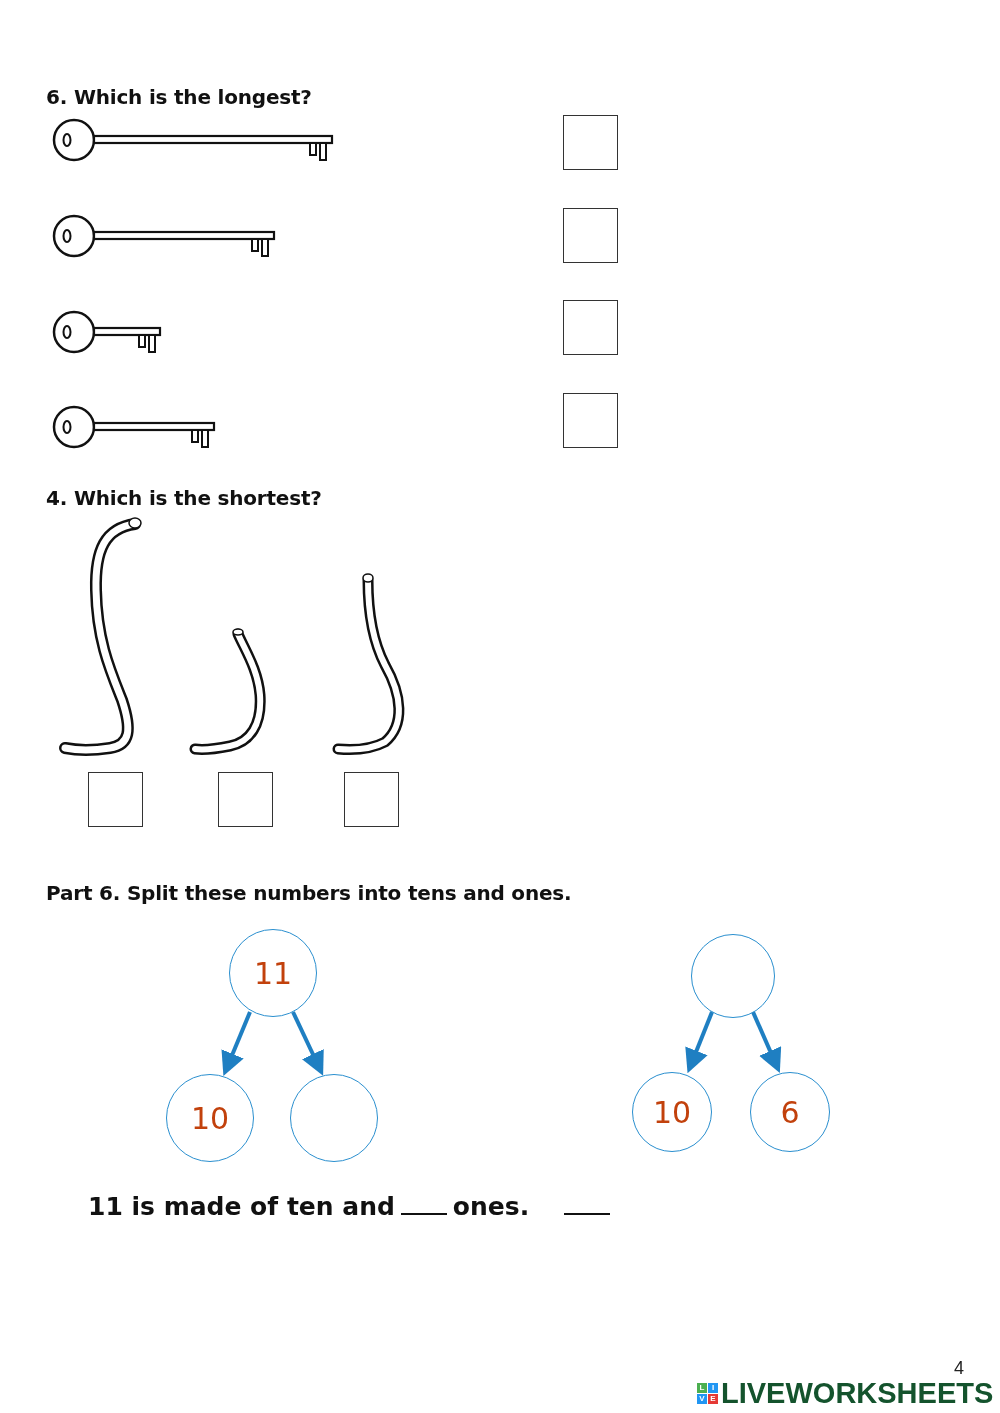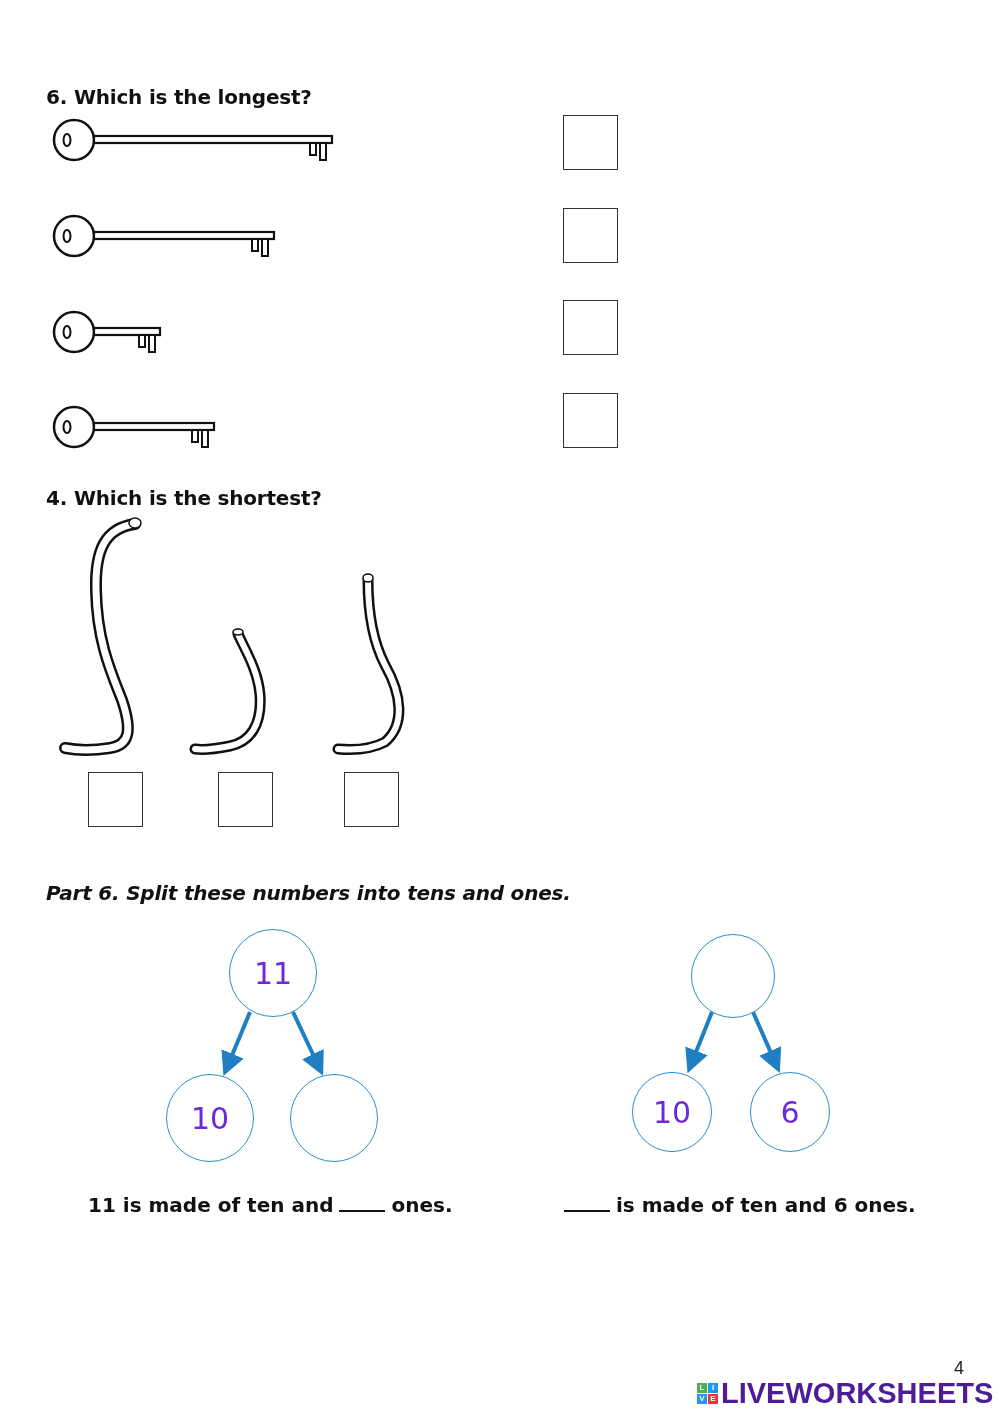--- a/index.html
+++ b/index.html
@@ -4,28 +4,28 @@
   <style>
     html, body { margin: 0; padding: 0; background: #ffffff; }
     body { width: 1000px; height: 1413px; position: relative; overflow: hidden;
            font-family: "DejaVu Sans", "Liberation Sans", sans-serif; color: #111; }
     .abs { position: absolute; }
     .heading { font-weight: bold; font-size: 20px; letter-spacing: -0.2px; }
     .checkbox { position: absolute; width: 55px; height: 55px; border: 1.5px solid #333; box-sizing: border-box; background: #fff; cursor: pointer; }
     .key { position: absolute; }
     .bond-circle { position: absolute; border: 1.6px solid #2a8fcf; border-radius: 50%; box-sizing: border-box;
                    display: flex; align-items: center; justify-content: center;
-                   color: #6d28d9; font-family: "DejaVu Sans", sans-serif; font-size: 30px; background: #fff; }
-    .sentence { position: absolute; font-weight: bold; font-size: 20px; white-space: pre; }
+                   color: #c2410c; font-family: "DejaVu Sans", sans-serif; font-size: 30px; background: #fff; }
+    .sentence { position: absolute; font-weight: bold; font-size: 25px; white-space: pre; }
     .blank { display: inline-block; width: 46px; border-bottom: 2.5px solid #111; height: 18px; vertical-align: baseline; margin: 0 6px; }
     .page-num { position: absolute; font-family: "Liberation Sans", sans-serif; font-size: 18px; color: #222; }
     .logo { position: absolute; display: flex; align-items: center; }
     .logo-tiles { display: grid; grid-template-columns: 10px 10px; grid-template-rows: 10px 10px; gap: 1px; margin-right: 3px; }
     .logo-tiles span { font-size: 8px; font-weight: bold; color: #fff; text-align: center; line-height: 10px; font-family: "Liberation Sans", sans-serif; }
-    .logo-text { font-family: "Liberation Sans", sans-serif; font-weight: bold; font-size: 29px; color: #4c1d95; letter-spacing: 0px; }
+    .logo-text { font-family: "Liberation Sans", sans-serif; font-weight: bold; font-size: 29px; color: #14532d; letter-spacing: 0px; }
   </style>
 </head>
 <body>
 
 <div class="abs heading" style="left:46px; top:85px;">6. Which is the longest?</div>
 
 <svg class="key" style="left:52px; top:118px;" width="290" height="45">
   <circle cx="22" cy="22" r="20" fill="#fff" stroke="#111" stroke-width="2.5"></circle>
   <ellipse cx="15" cy="22" rx="3.5" ry="6" fill="none" stroke="#111" stroke-width="2"></ellipse>
   <rect x="42" y="18" width="238" height="7" fill="#fff" stroke="#111" stroke-width="2.2"></rect>
@@ -81,21 +81,21 @@
     <path d="M318,70 C318,100 322,130 335,155 C352,185 355,215 335,232 C320,240 300,240 288,239" stroke-width="11"></path>
     <path d="M318,70 C318,100 322,130 335,155 C352,185 355,215 335,232 C320,240 300,240 288,239" stroke="#fff" stroke-width="6"></path>
     <ellipse cx="318" cy="68" rx="5" ry="4" stroke-width="1.5" fill="#fff"></ellipse>
   </g>
 </svg>
 
 <div class="checkbox" style="left:88px; top:772px;"></div>
 <div class="checkbox" style="left:218px; top:772px;"></div>
 <div class="checkbox" style="left:344px; top:772px;"></div>
 
-<div class="abs heading" style="left:46px; top:881px;font-style:italic;">Part 6. Split these numbers into tens and ones.</div>
+<div class="abs heading" style="left:46px; top:881px;">Part 6. Split these numbers into tens and ones.</div>
 
 <svg class="abs" style="left:150px; top:920px;" width="250" height="250">
   <defs>
     <marker id="ah" markerWidth="6" markerHeight="6" refX="3" refY="3" orient="auto">
       <path d="M0,0 L6,3 L0,6 Z" fill="#1f7fc2"></path>
     </marker>
   </defs>
   <line x1="100" y1="92" x2="78" y2="145" stroke="#1f7fc2" stroke-width="4" marker-end="url(#ah)"></line>
   <line x1="143" y1="92" x2="168" y2="145" stroke="#1f7fc2" stroke-width="4" marker-end="url(#ah)"></line>
 </svg>
@@ -111,21 +111,21 @@
   </defs>
   <line x1="92" y1="92" x2="72" y2="142" stroke="#1f7fc2" stroke-width="4" marker-end="url(#ah2)"></line>
   <line x1="133" y1="92" x2="155" y2="142" stroke="#1f7fc2" stroke-width="4" marker-end="url(#ah2)"></line>
 </svg>
 <div class="bond-circle" style="left:691px; top:934px; width:84px; height:84px;"></div>
 <div class="bond-circle" style="left:632px; top:1072px; width:80px; height:80px;">10</div>
 <div class="bond-circle" style="left:750px; top:1072px; width:80px; height:80px;">6</div>
 
 <div class="sentence" style="left:88px; top:1192px;"><span>11 is made of ten and</span><span class="blank"></span><span>ones.</span></div>
 
-<div class="sentence" style="left:558px; top:1192px;"><span class="blank" style="margin-left:6px;"></span><span>is made of ten and 6 ones.</span></div>
+<div class="sentence" style="left:558px; top:1192px;"><span class="blank" style="margin-left:6px;"></span></div>
 
 <div class="page-num" style="left:954px; top:1358px;">4</div>
 <div class="logo" style="left:697px; top:1377px;">
   <div class="logo-tiles">
     <span style="background:#4caf50;">L</span>
     <span style="background:#2196f3;">I</span>
     <span style="background:#2196f3;">V</span>
     <span style="background:#e53935;">E</span>
   </div>
   <span class="logo-text">LIVEWORKSHEETS</span>

